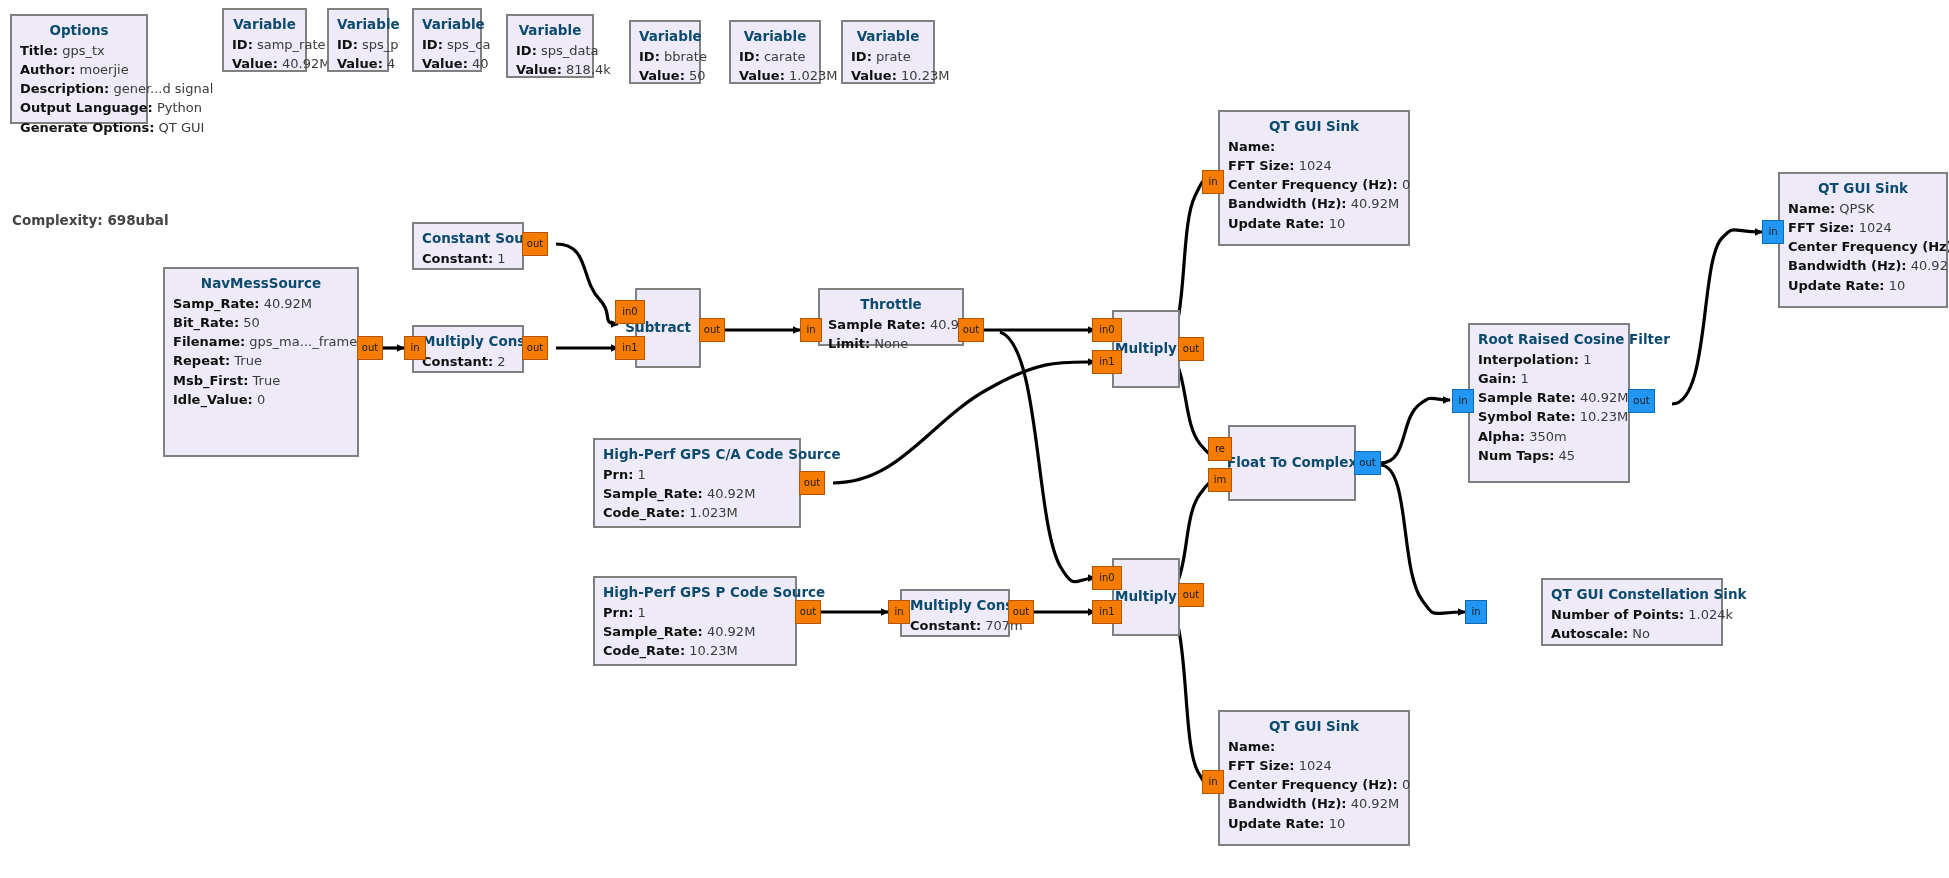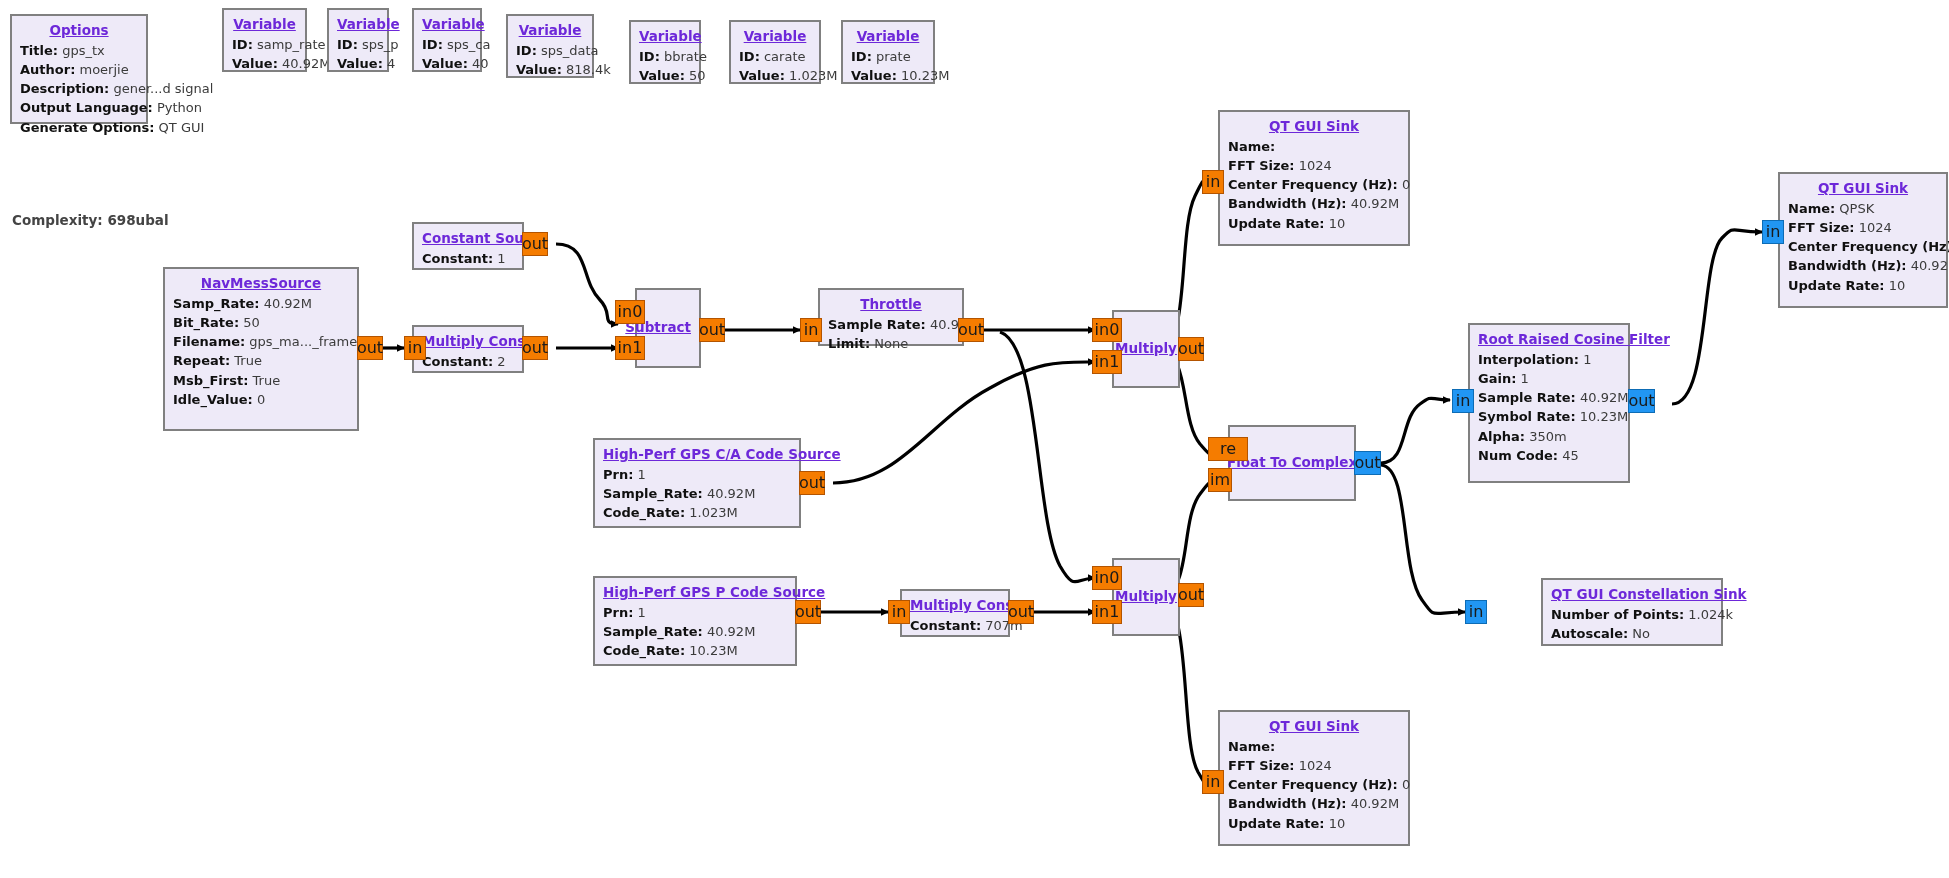--- a/index.html
+++ b/index.html
@@ -15,34 +15,34 @@
 
   .block{
     position:absolute;
     background:#eeeaf8;
     border:2px solid #808080;
     box-sizing:border-box;
     padding:5px 8px 6px 8px;
     z-index:5;
   }
   .btitle{
-    font-weight:bold;font-size:13.5px;color:#6d28d9;
-    text-align:center;white-space:nowrap;line-height:1.45;text-decoration:underline;
+    font-weight:bold;font-size:13.5px;color:#0c4a6e;
+    text-align:center;white-space:nowrap;line-height:1.45;
   }
   .btitle.lefty{text-align:left;}
   .prow{font-size:13px;color:#101010;white-space:nowrap;line-height:1.48;}
   .pk{font-weight:bold;color:#101010;}
   .pv{color:#3b3b3b;font-weight:normal;}
 
   .port{
     position:absolute;
     background:#f57c00;
     border:1.5px solid #b35400;
     color:#1a1a1a;
-    font-size:16px;
+    font-size:10px;
     font-weight:normal;
     line-height:1;
     display:flex;align-items:center;justify-content:center;
     box-sizing:border-box;
     z-index:7;
     padding:0 1px;
   }
   .port.cx{background:#2196f3;border-color:#0d6cb5;}
 
   .complexity{
@@ -201,21 +201,21 @@
     <div class="prow">
       <span class="pk">ID:</span>
       <span class="pv">prate</span>
     </div>
     <div class="prow">
       <span class="pk">Value:</span>
       <span class="pv">10.23M</span>
     </div>
   </div>
 
-  <div class="block" style="left:163px;top:267px;width:196px;height:164px;">
+  <div class="block" style="left:163px;top:267px;width:196px;height:190px;">
     <div class="btitle">NavMessSource</div>
     <div class="prow">
       <span class="pk">Samp_Rate:</span>
       <span class="pv">40.92M</span>
     </div>
     <div class="prow">
       <span class="pk">Bit_Rate:</span>
       <span class="pv">50</span>
     </div>
     <div class="prow">
@@ -331,21 +331,21 @@
   <div class="block" style="left:1112px;top:558px;width:68px;height:78px;display:flex;align-items:center;justify-content:center;">
     <div class="btitle">Multiply</div>
   </div>
   <div class="port" style="left:1092px;top:566px;width:30px;height:24px;">in0</div>
   <div class="port" style="left:1092px;top:600px;width:30px;height:24px;">in1</div>
   <div class="port" style="left:1178px;top:583px;width:26px;height:24px;">out</div>
 
   <div class="block" style="left:1228px;top:425px;width:128px;height:76px;display:flex;align-items:center;justify-content:center;">
     <div class="btitle">Float To Complex</div>
   </div>
-  <div class="port" style="left:1208px;top:437px;width:40px;height:24px;">re</div>
+  <div class="port" style="left:1208px;top:437px;width:24px;height:24px;">re</div>
   <div class="port" style="left:1208px;top:468px;width:24px;height:24px;">im</div>
   <div class="port cx" style="left:1354px;top:451px;width:27px;height:24px;">out</div>
 
   <div class="block" style="left:1468px;top:323px;width:162px;height:160px;">
     <div class="btitle">Root Raised Cosine Filter</div>
     <div class="prow">
       <span class="pk">Interpolation:</span>
       <span class="pv">1</span>
     </div>
     <div class="prow">
@@ -358,21 +358,21 @@
     </div>
     <div class="prow">
       <span class="pk">Symbol Rate:</span>
       <span class="pv">10.23M</span>
     </div>
     <div class="prow">
       <span class="pk">Alpha:</span>
       <span class="pv">350m</span>
     </div>
     <div class="prow">
-      <span class="pk">Num Code:</span>
+      <span class="pk">Num Taps:</span>
       <span class="pv">45</span>
     </div>
   </div>
   <div class="port cx" style="left:1452px;top:389px;width:22px;height:24px;">in</div>
   <div class="port cx" style="left:1628px;top:389px;width:27px;height:24px;">out</div>
 
   <div class="block" style="left:1218px;top:110px;width:192px;height:136px;">
     <div class="btitle">QT GUI Sink</div>
     <div class="prow">
       <span class="pk">Name:</span>

